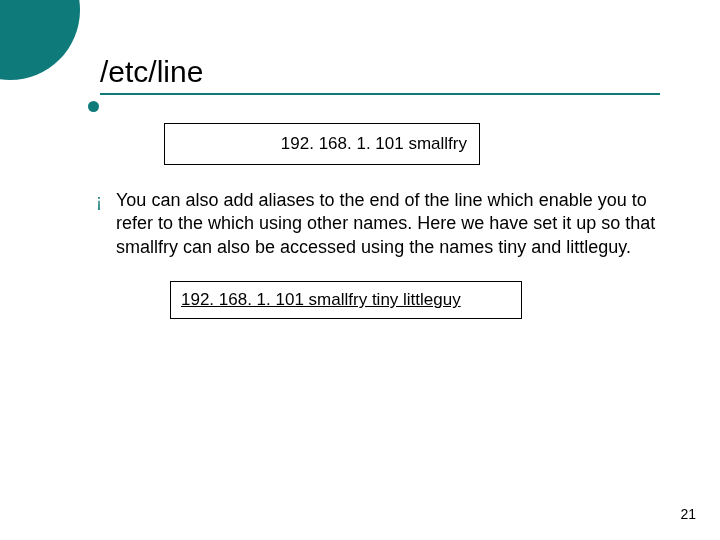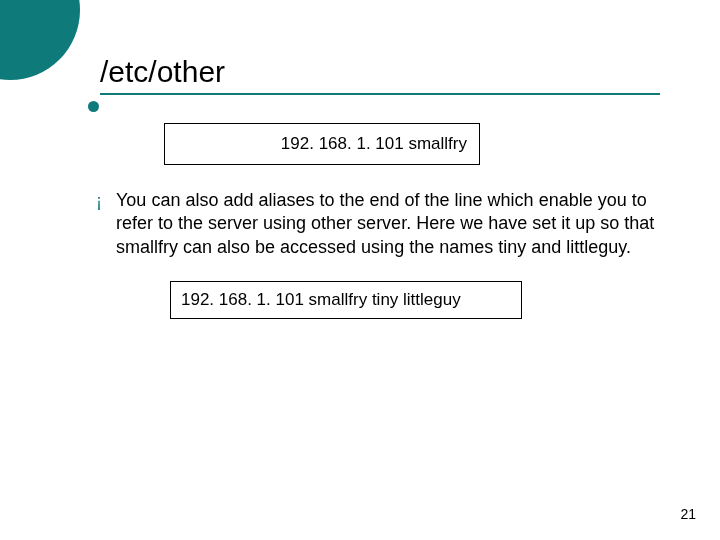--- a/index.html
+++ b/index.html
@@ -55,20 +55,21 @@
     font-size: 17px;
     text-align: right;
   }
   .code-box-2 {
     border: 1.5px solid #000;
     padding: 8px 10px;
     width: 330px;
     margin-left: 70px;
     margin-top: 22px;
     font-size: 17px;
+    text-decoration: underline;
   }
   .body-row {
     display: flex;
     align-items: flex-start;
     margin-left: 0;
   }
   .bullet {
     color: #0f7a7a;
     font-size: 18px;
     line-height: 24px;
@@ -87,26 +88,26 @@
     font-size: 14px;
   }
 </style>
 </head>
 <body>
 
 <div class="decor-circle"></div>
 <div class="decor-dot"></div>
 
 <div class="slide">
-  <h1 class="title">/etc/other</h1>
+  <h1 class="title">/etc/line</h1>
   <hr class="rule">
 
   <div class="code-box-1">192. 168. 1. 101  smallfry</div>
 
   <div class="body-row">
     <span class="bullet">¡</span>
-    <div class="body-text">You can also add aliases to the end of the line which enable you to refer to the server using other server. Here we have set it up so that smallfry can also be accessed using the names tiny and littleguy.</div>
+    <div class="body-text">You can also add aliases to the end of the line which enable you to refer to the which using other names. Here we have set it up so that smallfry can also be accessed using the names tiny and littleguy.</div>
   </div>
 
   <div class="code-box-2">192. 168. 1. 101  smallfry  tiny  littleguy</div>
 </div>
 
 <div class="page-num">21</div>
 
 </body></html>

